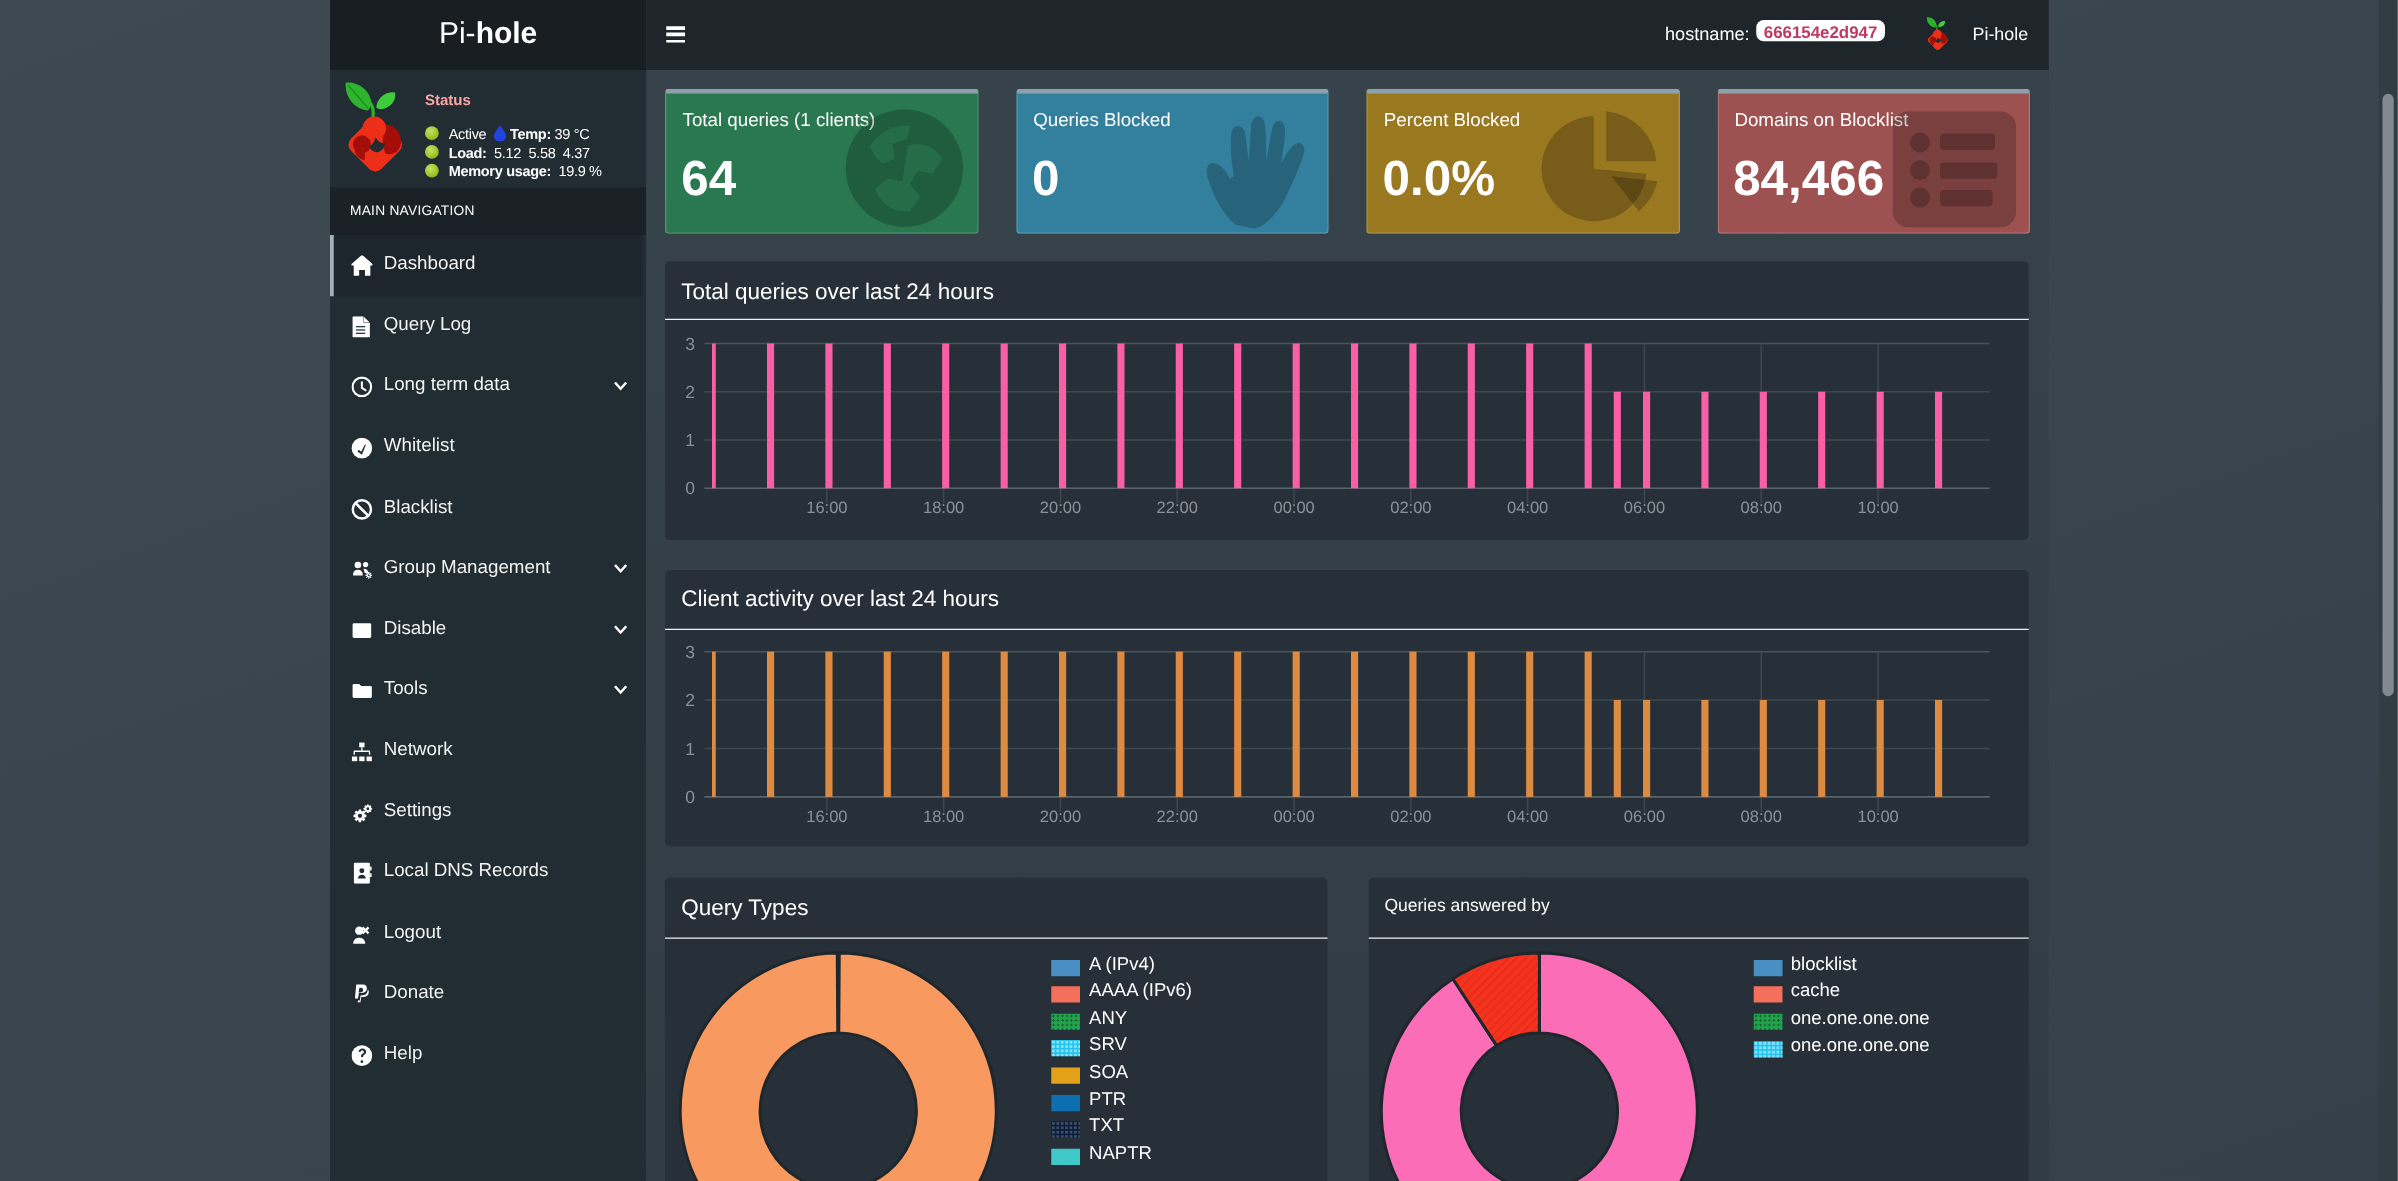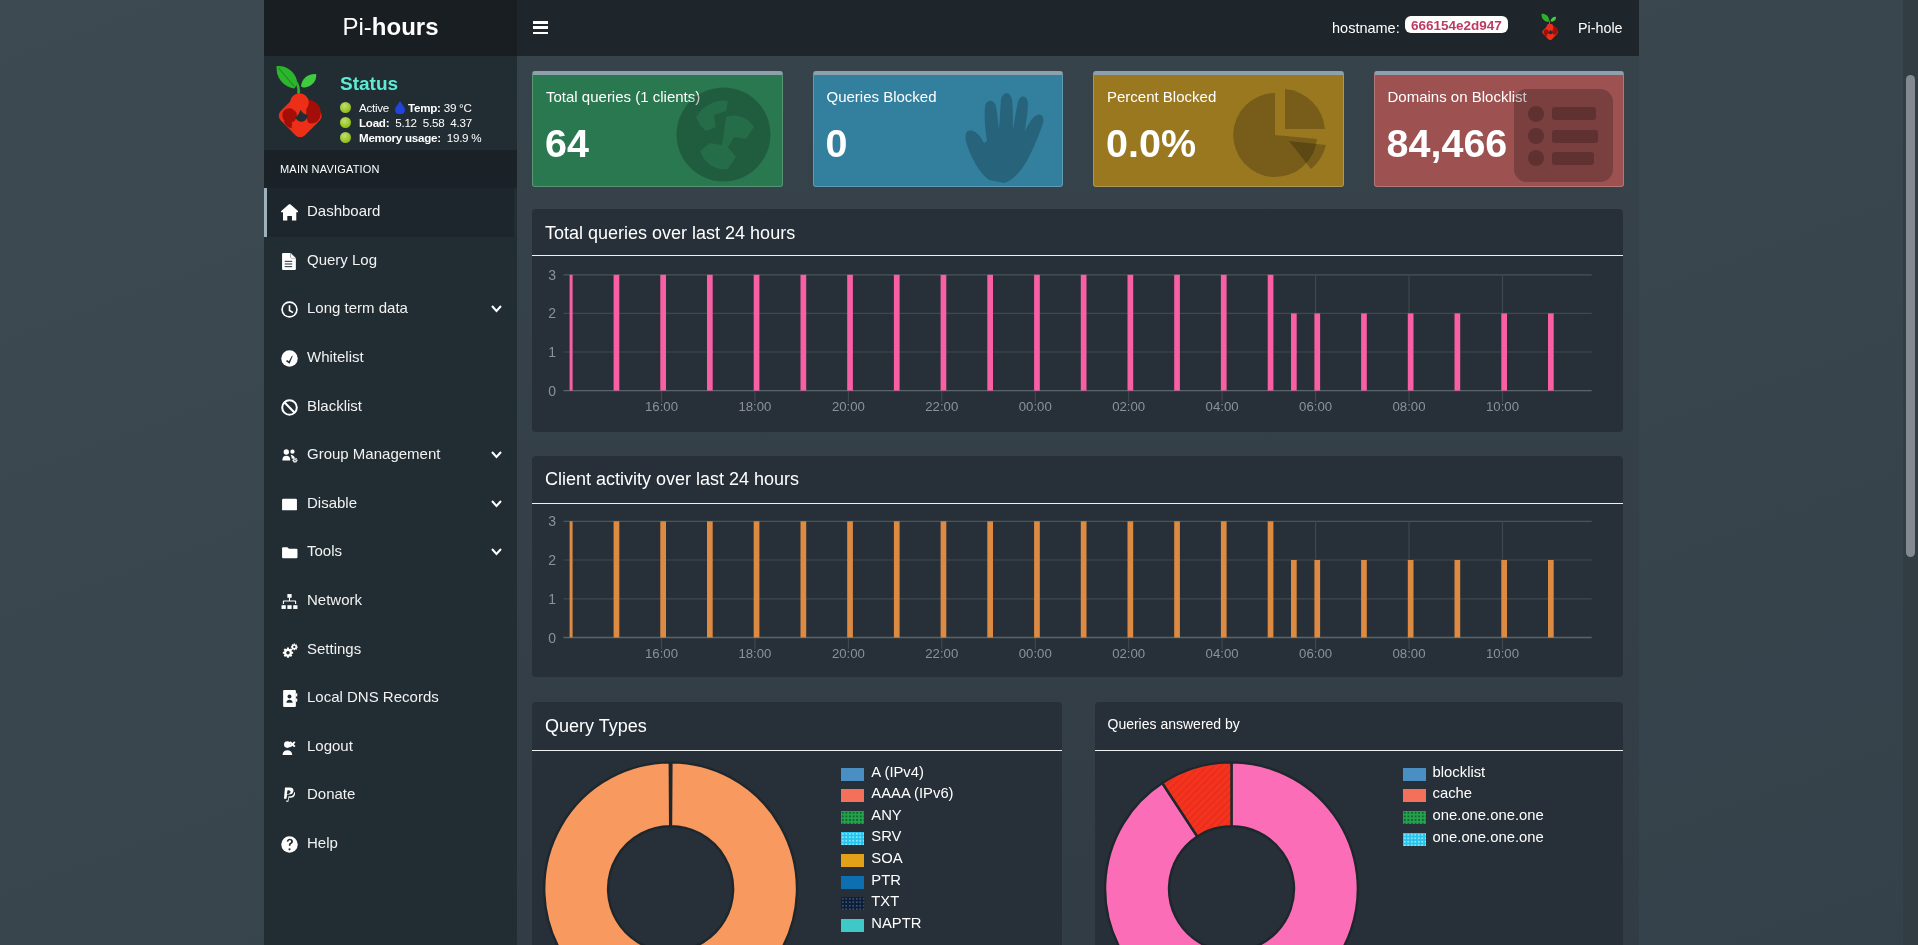--- a/index.html
+++ b/index.html
@@ -10,21 +10,21 @@
 .card{position:absolute;top:71px;width:250.5px;height:116px;border-radius:3px;
   border:1px solid rgba(255,255,255,.22);border-top:4px solid #8da0ab;color:#fff;overflow:hidden}
 .card .ttl{position:absolute;left:13px;top:13px;font-size:15px}
 .card .num{position:absolute;left:12px;top:46px;font-size:39.5px;font-weight:bold}
 .panel{position:absolute;background:#273039;border-radius:4px}
 .leg{position:absolute;font-size:14.8px;color:#fff}
 .leg div{position:absolute;white-space:nowrap}
 svg{display:block}
 </style></head><body>
 <div id="wrap">
-<div class="abs" style="left:0;top:0;width:253px;height:56px;background:#181e22;color:#fff;font-size:24px;text-align:center;line-height:54px">Pi-<b>hours</b></div>
+<div class="abs" style="left:0;top:0;width:253px;height:56px;background:#181e22;color:#fff;font-size:24px;text-align:center;line-height:54px">Pi-<b>hole</b></div>
     <div class="abs" style="left:253px;top:0;width:1122px;height:56px;background:#1f262b"></div>
     <div class="abs" style="left:268.5px;top:21px;width:15px;height:13px">
       <div style="height:2.5px;background:#fff;margin-bottom:2.8px"></div>
       <div style="height:2.5px;background:#fff;margin-bottom:2.8px"></div>
       <div style="height:2.5px;background:#fff"></div>
     </div>
     <div class="abs" style="left:1068px;top:20px;color:#fff;font-size:14.5px">hostname:</div>
     <div class="abs" style="left:1141px;top:16px;background:#fff;border-radius:6px;padding:2px 6px 0;color:#bf3a63;font-size:13.5px;font-weight:bold">666154e2d947</div>
     <svg style="position:absolute;left:1277px;top:13px" width="19" height="28" viewBox="0 0 100 140">
 <path d="M3 1 C22 -1 38 12 42 28 C43 34 41 40 37 44 C20 42 4 28 3 7 Z" fill="#2db52d"></path>
@@ -47,21 +47,21 @@
 <path d="M50 39 C52 25 62 15 79 16 C81 29 72 39 58 42 C54 42 51 41 50 39 Z" fill="#3ecb3e"></path>
 <path d="M45 54 Q47 42 41 32" stroke="#2db32d" stroke-width="5" fill="none"></path>
 <rect x="15.5" y="63.5" width="66" height="66" rx="13" transform="rotate(45 48.5 96.5)" fill="#ee2f18"></rect>
 <path d="M63 65 C79 67 89 78 88 93 C87 107 75 114 64 110 C59 98 59 80 63 65 Z" fill="#a30f08"></path>
 <circle cx="28" cy="96" r="14" fill="#a30f08"></circle>
 <path d="M17 107 C20 116 28 122 37 120 C32 112 30 105 29 99 Z" fill="#a30f08"></path>
 <circle cx="47" cy="71" r="18" fill="#ee2f18"></circle>
 <circle cx="47" cy="119" r="15" fill="#ee2f18"></circle>
 <path d="M49 85 C53 92 58 95 63 94 C63 101 59 106 53 108 C47 109 41 105 39 99 C43 98 47 92 49 85 Z" fill="#222d33"></path>
 </svg>
-    <div class="abs" style="left:76px;top:73px;color:#5eead4;font-size:19px;font-weight:bold">Status</div>
+    <div class="abs" style="left:76px;top:73px;color:#fca5a5;font-size:12px;font-weight:bold">Status</div>
     <div class="abs" style="left:76px;top:100px;color:#fff;font-size:11.6px;letter-spacing:-0.25px;line-height:15.2px;white-space:nowrap"><span style="display:inline-block;width:11px;height:11px;border-radius:50%;background:radial-gradient(circle at 40% 35%,#c3e06a,#95c11f 65%,#7ea215);vertical-align:-1px;margin-right:8px"></span>Active <svg width="10" height="13" viewBox="0 0 10 13" style="display:inline;vertical-align:-2px;margin:0 3px">
         <path d="M5 0 C6.5 3 10 6 10 9 A5 4.5 0 01 0 9 C0 6 3.5 3 5 0 Z" fill="#2244dd"></path>
       </svg><b>Temp:</b>&nbsp;39 °C<br><span style="display:inline-block;width:11px;height:11px;border-radius:50%;background:radial-gradient(circle at 40% 35%,#c3e06a,#95c11f 65%,#7ea215);vertical-align:-1px;margin-right:8px"></span><b>Load:</b>&nbsp; 5.12&nbsp; 5.58&nbsp; 4.37<br><span style="display:inline-block;width:11px;height:11px;border-radius:50%;background:radial-gradient(circle at 40% 35%,#c3e06a,#95c11f 65%,#7ea215);vertical-align:-1px;margin-right:8px"></span><b>Memory usage:</b>&nbsp; 19.9 %</div>
     <div class="abs" style="left:0;top:150px;width:253px;height:38px;background:#1a2227;color:#fff;font-size:11px;font-weight:normal;line-height:38px;padding-left:16px;letter-spacing:.2px">MAIN NAVIGATION</div>
     <div class="mitem" style="top:188.2px;background:#1d262c;border-left:3px solid #9fb2bc;width:250px">
       <svg style="position:absolute;left:14px;top:16px" width="17" height="17" viewBox="0 0 512 512">
         <path d="M280 10L520 220v30h-60v250H330V360H190v140H60V250H0v-30L240 10z" fill="#fff"></path>
       </svg>
       <span class="t" style="left:40px">Dashboard</span>
     </div>

